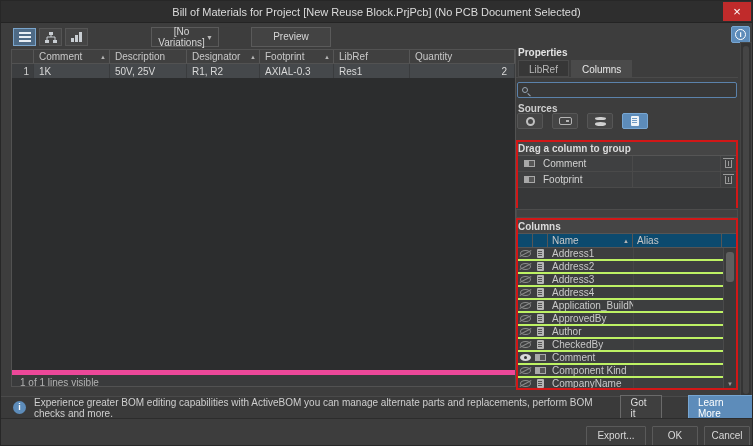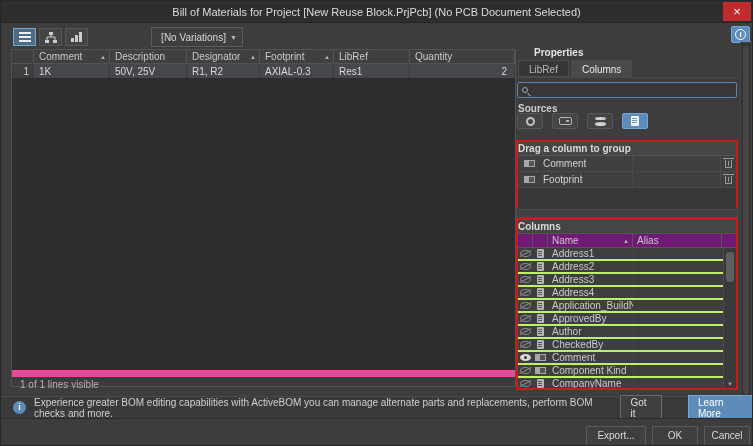--- a/index.html
+++ b/index.html
@@ -8,44 +8,44 @@
           font-family:"Liberation Sans",sans-serif;font-size:10px;color:#d0d0d0;overflow:hidden;}
   
   .titlebar{position:absolute;left:0;top:0;right:0;height:22px;background:#2e2e2e;border-bottom:1px solid #242424;}
   .titlebar .title{display:block;text-align:center;line-height:22px;font-size:11px;color:#dcdcdc;}
   .close-btn{position:absolute;right:1px;top:1px;width:28px;height:19px;background:#c02b2b;color:#fff;
              text-align:center;line-height:19px;font-size:13px;cursor:default;}
   
   .viewbtns{position:absolute;left:12px;top:27px;display:flex;gap:3px;}
   .vbtn{width:23px;height:18px;background:#454545;border:1px solid #555;display:flex;align-items:center;justify-content:center;}
   .vbtn.active{background:#4e6a85;border-color:#7aa5cc;}
-  .dropdown{position:absolute;left:150px;top:26px;width:92px;height:20px;border:1px solid #5a5a5a;background:#3f3f3f;
+  .dropdown{position:absolute;left:150px;top:26px;width:68px;height:20px;border:1px solid #5a5a5a;background:#3f3f3f;
             display:flex;align-items:center;padding:0 5px;}
   .dropdown .dd-label{flex:1;text-align:center;color:#d8d8d8;}
   .dropdown .dd-arrow{font-size:7px;color:#b8b8b8;}
   .preview-btn{position:absolute;left:250px;top:26px;width:80px;height:20px;border:1px solid #5a5a5a;background:#434343;
                text-align:center;line-height:18px;color:#d8d8d8;}
   .info-btn{position:absolute;left:730px;top:25px;width:19px;height:17px;background:#5d8cba;border:1px solid #77a6d2;
             border-radius:2px;display:flex;align-items:center;justify-content:center;}
   .icon-info{width:11px;height:11px;border:1px solid #fff;border-radius:50%;color:#fff;font-size:8px;font-weight:bold;
              line-height:10px;text-align:center;}
   
   .grid{position:absolute;left:10px;top:48px;width:505px;height:338px;border:1px solid #525252;background:#2c2d2e;}
   .ghead{height:14px;background:#404040;border-bottom:1px solid #525252;display:flex;color:#c8c8c8;}
   .ghead .cell{border-right:1px solid #565656;display:flex;align-items:center;padding-left:5px;overflow:hidden;white-space:nowrap;}
   .ghead .cell .sort{margin-left:auto;margin-right:3px;font-size:6px;color:#b5b5b5;}
   .grow{height:14px;display:flex;background:#45484b;color:#d9d9d9;}
   .grow .cell{border-right:1px solid #3a3c3e;display:flex;align-items:center;padding-left:5px;overflow:hidden;white-space:nowrap;}
   .w-gutter{width:22px;}.w-c1{width:76px;}.w-c2{width:77px;}.w-c3{width:73px;}.w-c4{width:74px;}.w-c5{width:76px;}.w-c6{flex:1;}
   .num-cell{justify-content:flex-end !important;padding-right:4px;background:#3c3e40;color:#cfcfcf;}
   .qty-cell{justify-content:flex-end !important;padding-right:7px;}
-  .gstatus{position:absolute;left:0;right:0;bottom:0;height:16px;background:#3a3b3c;border-top:7px solid #ec4899;
+  .gstatus{position:absolute;left:0;right:0;bottom:0;height:16px;background:#3a3b3c;border-top:5px solid #ec4899;
            line-height:16px;padding-left:8px;color:#b2b2b2;}
   
-  .props-title{position:absolute;left:517px;top:46px;font-weight:bold;color:#e2e2e2;margin-left:16px;}
+  .props-title{position:absolute;left:517px;top:46px;font-weight:bold;color:#e2e2e2;}
   .tabs{position:absolute;left:517px;top:59px;display:flex;gap:2px;}
   .tab{padding:0 10px;height:17px;line-height:17px;background:#373737;border:1px solid #4a4a4a;color:#b8b8b8;}
   .tab.active{background:#4a4a4a;color:#e8e8e8;}
   .tabs-line{position:absolute;left:515px;top:76px;width:222px;height:1px;background:#4a4a4a;}
   .searchbox{position:absolute;left:516px;top:81px;width:220px;height:16px;border:1px solid #5b82ab;border-radius:2px;
              background:#383838;display:flex;align-items:center;padding-left:4px;gap:4px;}
   .searchbox input{background:transparent;border:none;outline:none;color:#ddd;font:10px "Liberation Sans",sans-serif;width:180px;}
   .icon-mag{width:6px;height:6px;border:1px solid #9aa7b5;border-radius:50%;position:relative;flex:none;}
   .icon-mag::after{content:"";position:absolute;left:5px;top:5px;width:4px;height:1px;background:#9aa7b5;
                    transform:rotate(45deg);transform-origin:0 0;}
@@ -77,21 +77,21 @@
   .group-row .gr-name{flex:1;color:#d2d2d2;}
   .group-row .gr-mid{width:88px;height:100%;border-left:1px solid #4a4a4a;}
   .group-row .gr-del{width:16px;height:100%;border-left:1px solid #4a4a4a;display:flex;align-items:center;justify-content:center;}
   .icon-colmn{width:11px;height:7px;border:1px solid #a8a8a8;background:#555;position:relative;flex:none;}
   .icon-colmn::after{content:"";position:absolute;left:0;top:0;width:4px;height:100%;background:#a8a8a8;}
   .icon-trash{width:7px;height:8px;border:1px solid #9a9a9a;border-top:none;border-radius:0 0 1px 1px;position:relative;}
   .icon-trash::before{content:"";position:absolute;left:-3px;top:-2px;width:11px;height:1px;background:#9a9a9a;}
   .icon-trash::after{content:"";position:absolute;left:2px;top:1px;width:1px;height:5px;background:#9a9a9a;}
   .sep-bar{position:absolute;left:515px;top:208px;width:222px;height:9px;background:#414141;border:1px solid #4c4c4c;}
   
-  .cols-header{height:14px;display:flex;background:#701a75;border-bottom:1px solid #555;color:#c8c8c8;}
+  .cols-header{height:14px;display:flex;background:#0c4a6e;border-bottom:1px solid #555;color:#c8c8c8;}
   .cols-header .hc{border-right:1px solid #565656;display:flex;align-items:center;padding-left:4px;}
   .hc-eye{width:15px;}.hc-type{width:15px;}.hc-name{width:85px;}.hc-alias{width:89px;}.hc-scroll{flex:1;border-right:none !important;}
   .hc-name .sort{margin-left:auto;margin-right:3px;font-size:6px;color:#b5b5b5;}
   .cols-body{position:relative;height:140px;background:#353637;}
   .col-row{height:13px;display:flex;align-items:center;background:#3d3e3f;border-bottom:2px solid #bef264;}
   .col-row .cell{height:100%;display:flex;align-items:center;}
   .c-eye{width:15px;justify-content:center;}
   .c-type{width:15px;justify-content:center;}
   .c-name{width:85px;padding-left:4px;color:#c9c9c9;overflow:hidden;white-space:nowrap;}
   .c-alias{width:89px;border-left:1px solid #464646;}
@@ -159,20 +159,21 @@
           <rect x="8" y="0" width="3" height="10" fill="#c9ced3"></rect>
       </svg>
     </div>
   </div>
 
   <div class="dropdown">
     <span class="dd-label">[No Variations]</span>
     <span class="dd-arrow">▼</span>
   </div>
 
+  <div class="preview-btn">Preview</div>
 
   <div class="info-btn">
     <span class="icon-info">i</span>
   </div>
 
   <div class="grid">
     <div class="ghead">
       <span class="cell w-gutter"></span>
       <span class="cell w-c1">
           <span>Comment</span>

